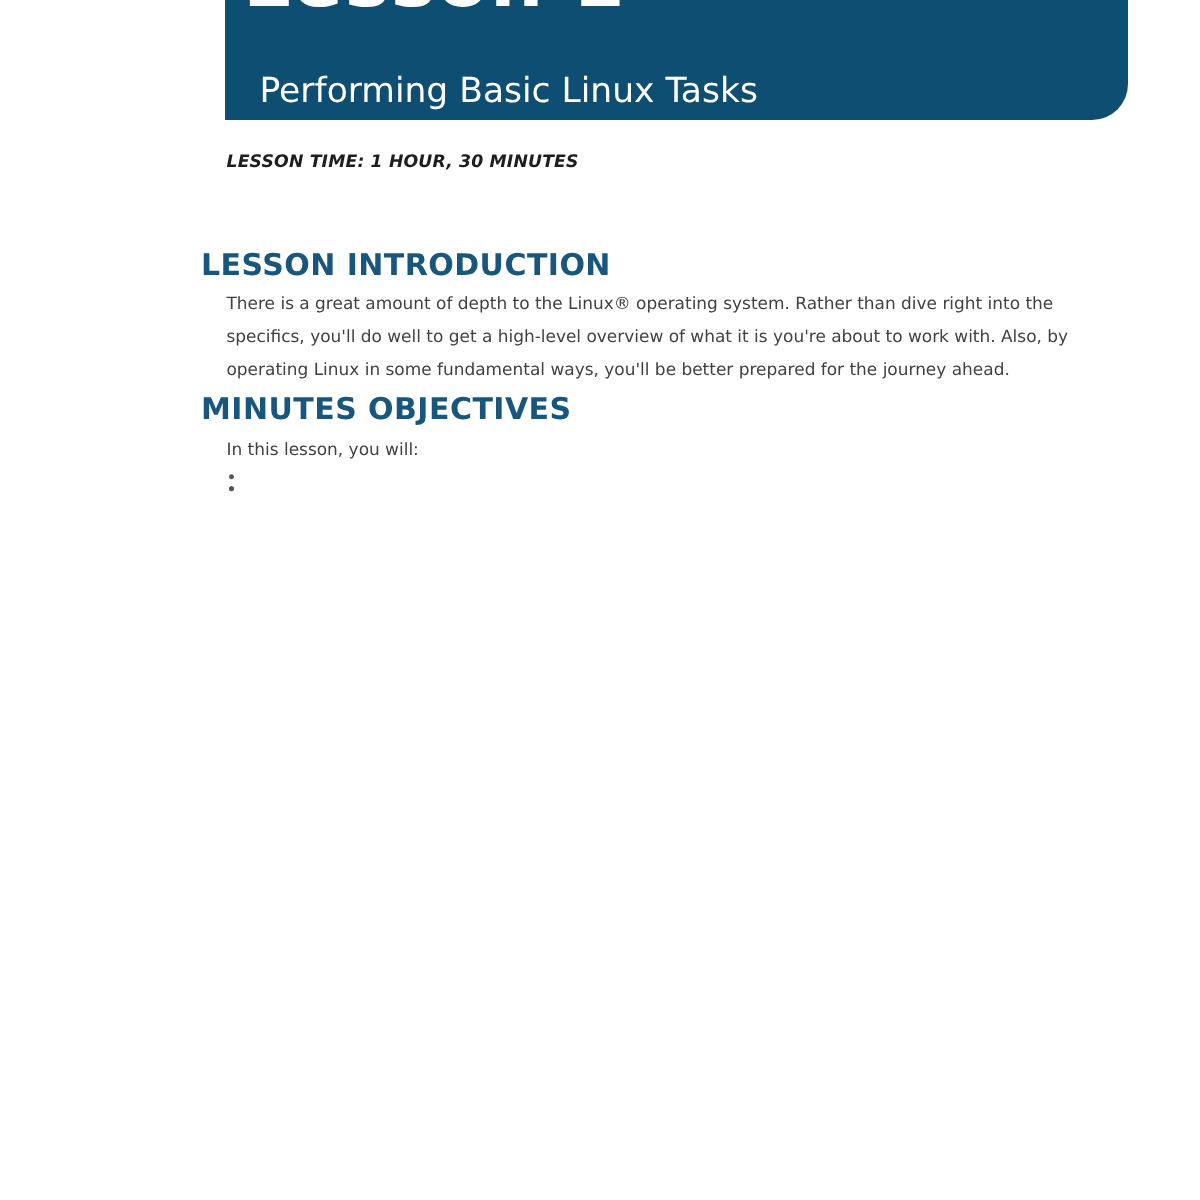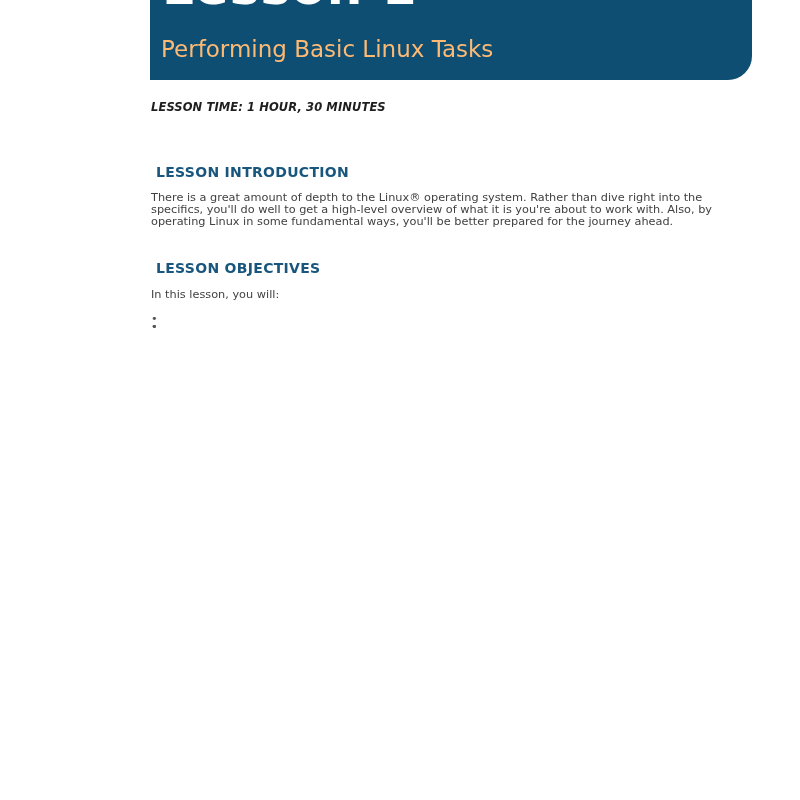--- a/index.html
+++ b/index.html
@@ -38,54 +38,54 @@
       margin: 0;
     }
     .lesson-subtitle {
       position: absolute;
       left: 11px;
       top: 75px;
       font-family: "DejaVu Sans", sans-serif;
       font-size: 23px;
       line-height: 28px;
       font-weight: normal;
-      color: #fdba74;
-      margin: 0;
+      color: #ffffff;
+      margin: 12px;
     }
     .lesson-time {
       position: absolute;
       left: 151px;
       top: 100px;
       font-family: "DejaVu Sans", sans-serif;
       font-size: 11.5px;
       font-weight: bold;
       color: #1e1e1e;
       letter-spacing: 0.1px;
       font-style: italic;
     }
     .section-heading {
       position: absolute;
-      left: 156px;
+      left: 134px;
       margin: 0;
       font-family: "DejaVu Sans", sans-serif;
-      font-size: 14px;
+      font-size: 20px;
       font-weight: bold;
       color: #18567d;
       letter-spacing: 0.3px;
     }
     .intro-heading { top: 164px; }
     .objectives-heading { top: 260px; }
     .body-text {
       position: absolute;
       left: 151px;
       width: 605px;
       margin: 0;
       font-family: "DejaVu Sans", sans-serif;
       font-size: 11.3px;
-      line-height: 12px;
+      line-height: 22px;
       color: #414141;
     }
     .intro-text { top: 192px; }
     .objectives-lead { top: 289px; }
     .objectives-list {
       position: absolute;
       left: 151px;
       top: 311px;
       margin: 0;
       padding: 0;
@@ -114,21 +114,21 @@
 <div class="lesson-banner">
   <h1 class="lesson-number">Lesson 1</h1>
   <h2 class="lesson-subtitle">Performing Basic Linux Tasks</h2>
 </div>
 
 <div class="lesson-time">LESSON TIME: 1 HOUR, 30 MINUTES</div>
 
 <h3 class="section-heading intro-heading">LESSON INTRODUCTION</h3>
 <p class="body-text intro-text">There is a great amount of depth to the Linux® operating system. Rather than dive right into the specifics, you'll do well to get a high-level overview of what it is you're about to work with. Also, by operating Linux in some fundamental ways, you'll be better prepared for the journey ahead.</p>
 
-<h3 class="section-heading objectives-heading">LESSON OBJECTIVES</h3>
+<h3 class="section-heading objectives-heading">MINUTES OBJECTIVES</h3>
 <p class="body-text objectives-lead">In this lesson, you will:</p>
 
 <ul class="objectives-list">
   <li class="objective-item">
     <span class="bullet">•</span>
   </li>
   <li class="objective-item">
     <span class="bullet">•</span>
   </li>
   <li class="objective-item">

